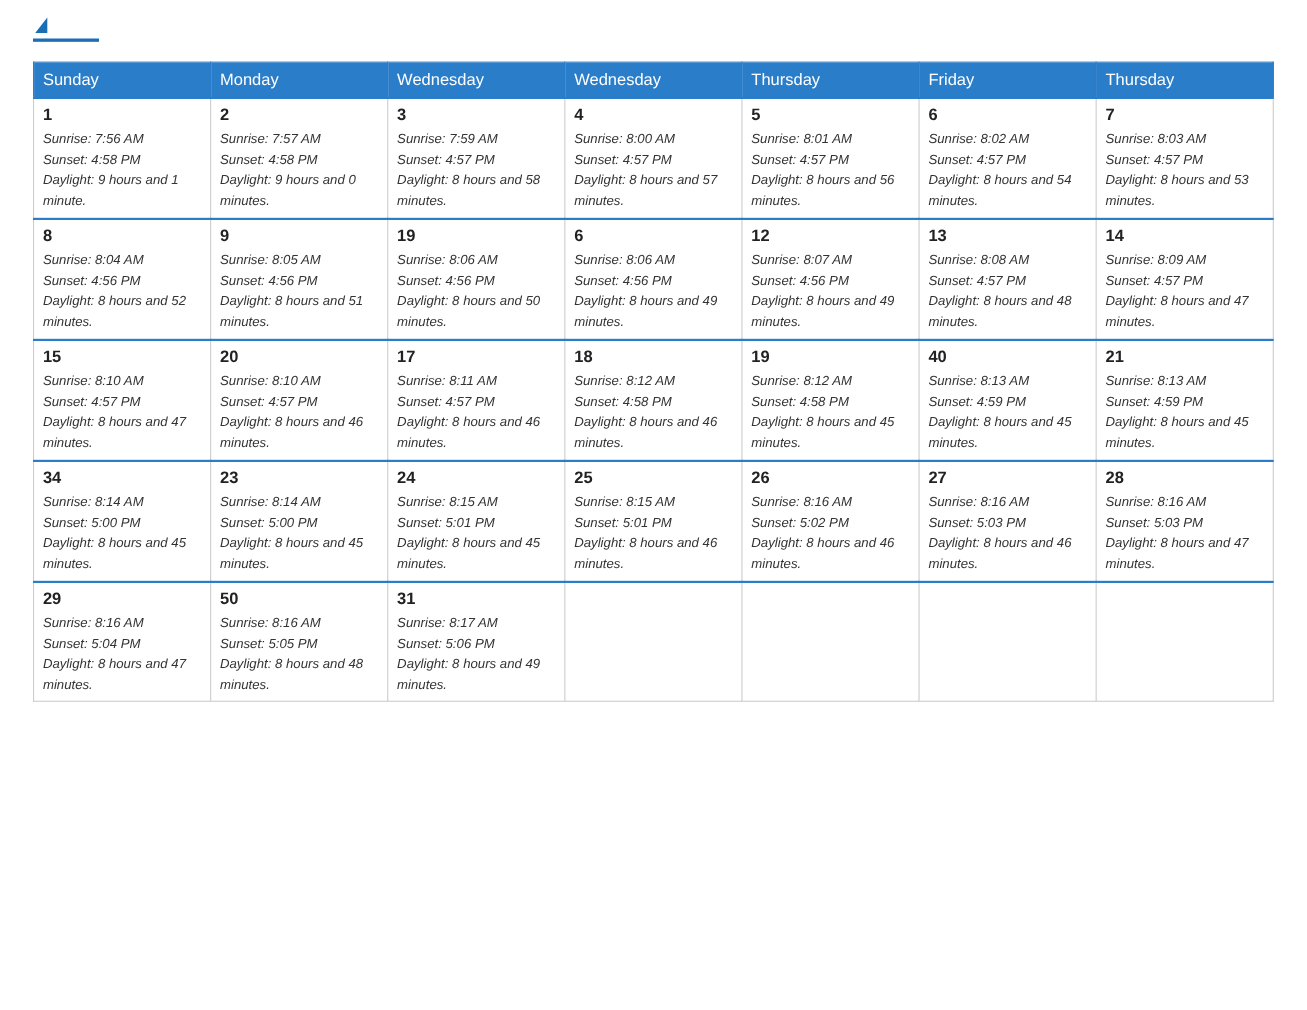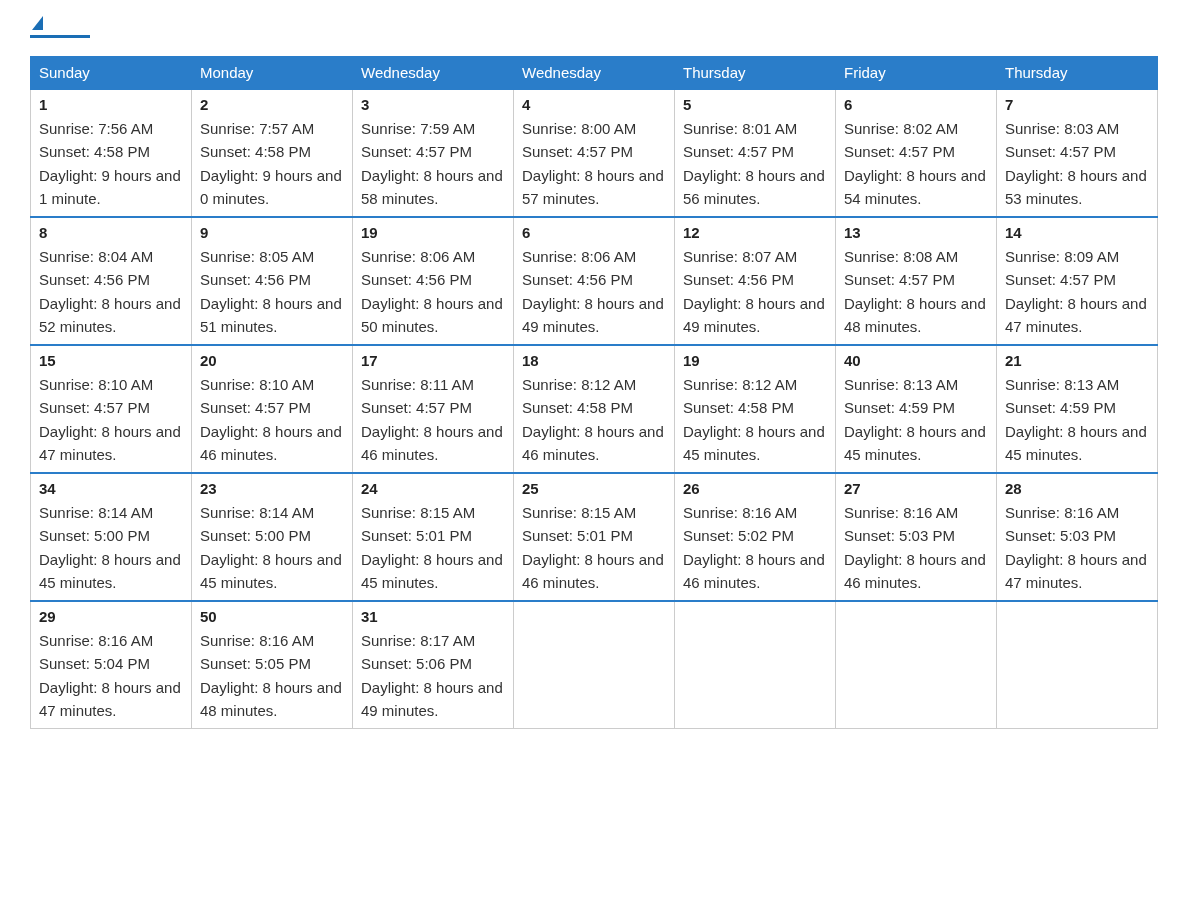--- a/index.html
+++ b/index.html
@@ -82,23 +82,24 @@
       height: 110px;
       background: #fff;
     }
     tbody tr td .day-num {
       font-size: 15px;
       font-weight: bold;
       color: #222;
       margin-bottom: 4px;
     }
     tbody tr td .day-info {
-      font-size: 15px;
+      font-size: 12px;
       line-height: 1.55;
       color: #333;
+      font-style: italic;
     }
     tbody tr:last-child td {
       height: 90px;
     }
     .empty-cell {
       background: #fff;
     }
     
     tbody tr td:first-child {
       border-left: 1px solid #ccc;

